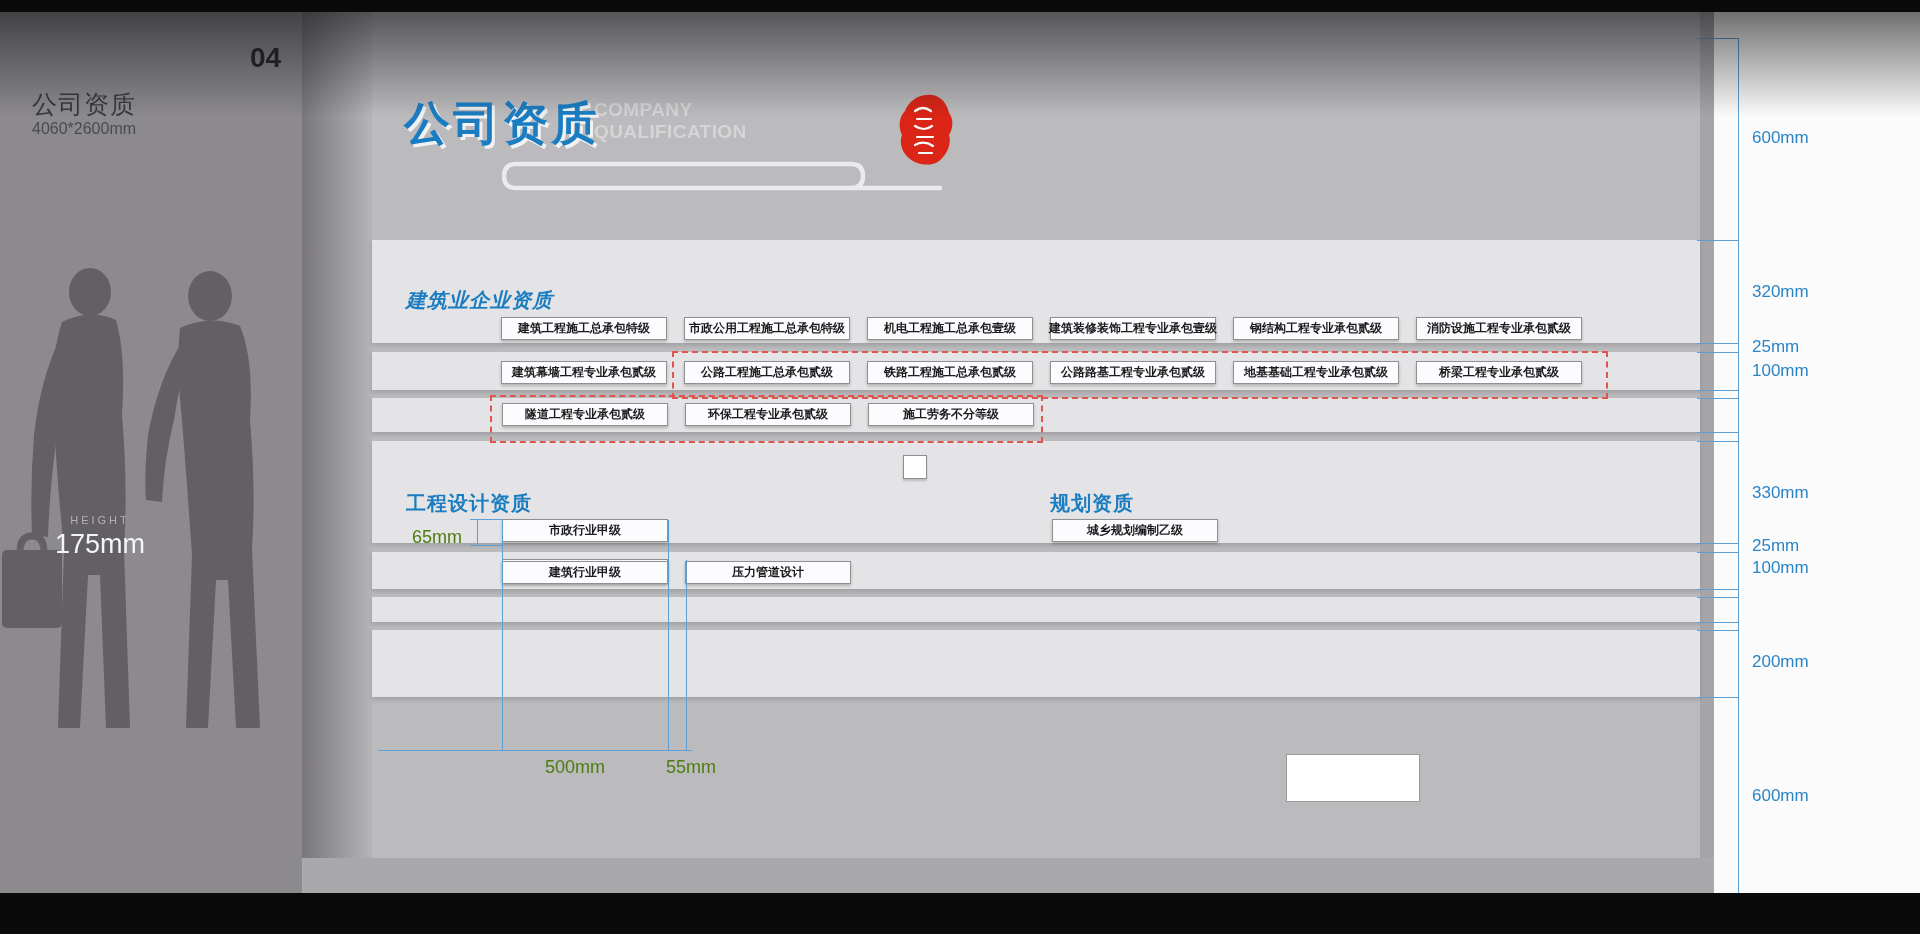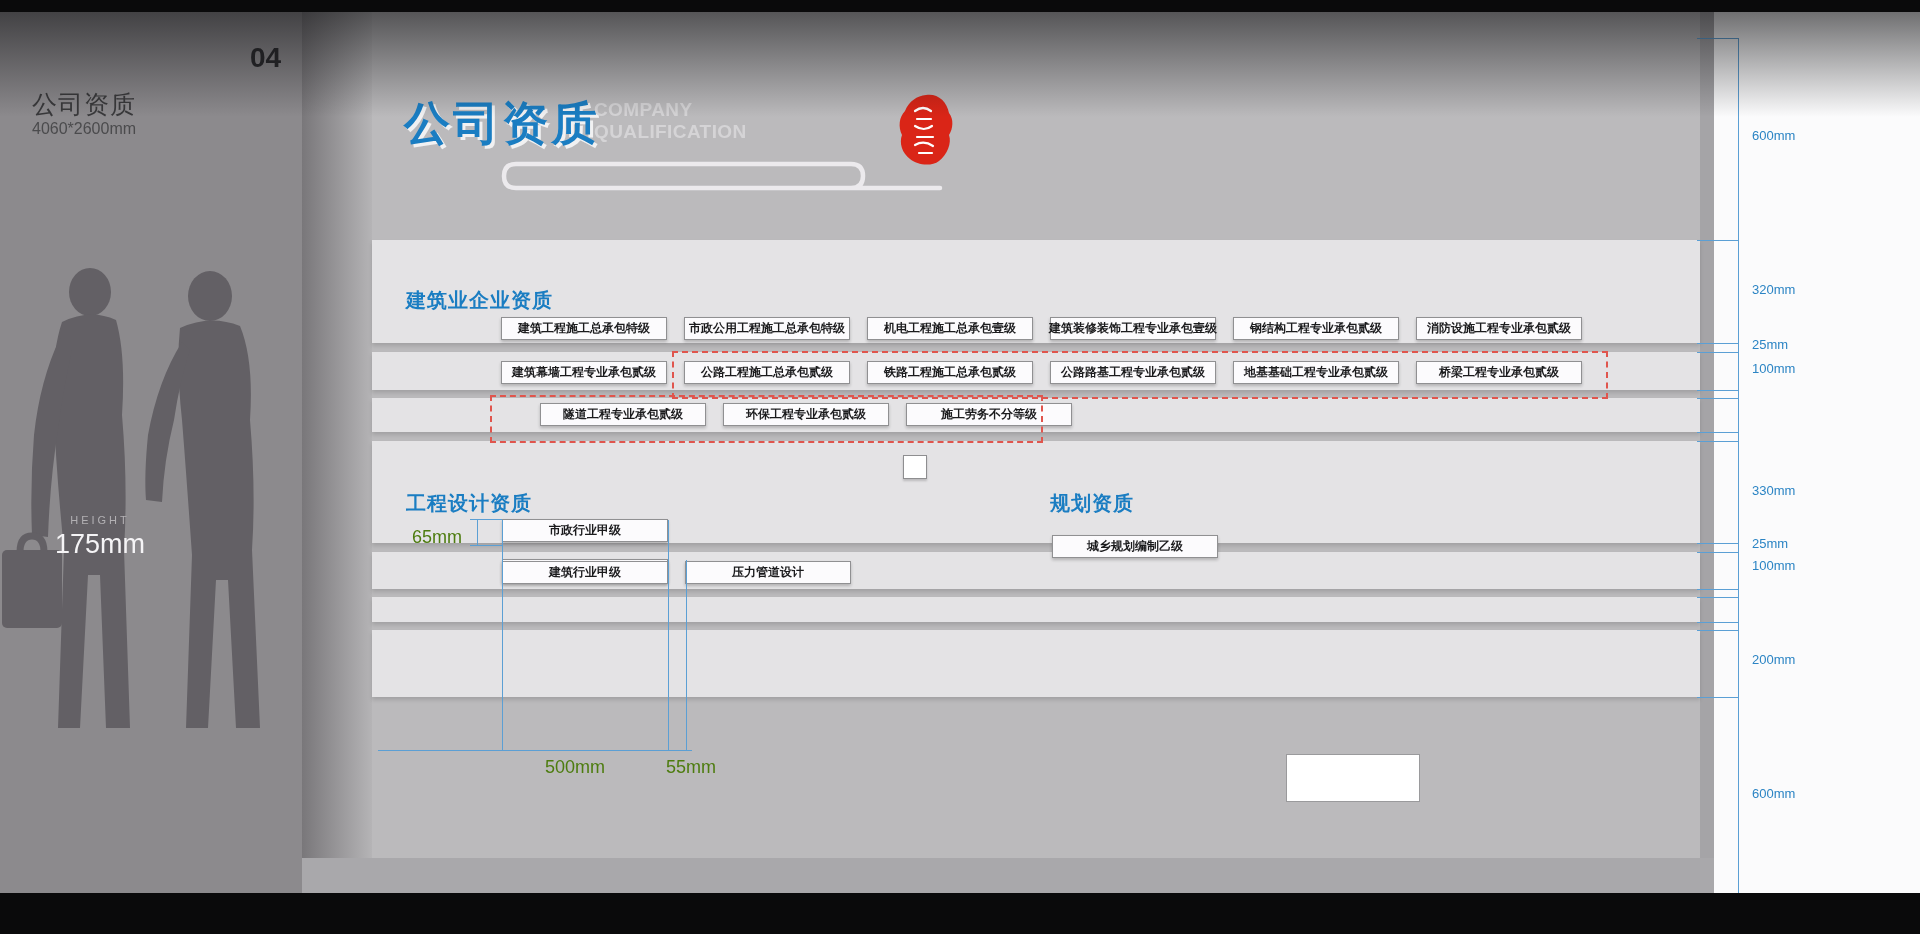--- a/index.html
+++ b/index.html
@@ -38,41 +38,41 @@
   
   .title-cn { position:absolute; left:404px; top:93px; font-size:46px; font-weight:bold; color:#1a7dc2;
               letter-spacing:3px; text-shadow:3px 3px 0 rgba(250,250,252,0.85); }
   .title-en { position:absolute; left:594px; top:99px; font-size:19px; font-weight:bold; color:#d5d4d6;
               line-height:22px; letter-spacing:0.4px; }
   .seal     { position:absolute; left:897px; top:93px; width:58px; height:76px; }
   .deco-line{ position:absolute; left:500px; top:158px; width:450px; height:38px; }
 
   
   .sec-title { position:absolute; font-size:20px; font-weight:bold; color:#1a7dc2; letter-spacing:1px; }
-  #sec-construction{ left:406px; top:287px; } #sec-design{ left:406px; top:490px; } #sec-planning{ left:1050px; top:490px; }
+  #sec-construction{ left:406px; top:287px;font-style:italic; } #sec-design{ left:406px; top:490px; } #sec-planning{ left:1050px; top:490px; }
   .plaque-row { position:absolute; display:flex; gap:17px; }
-  #row1{ left:501px; top:317px;text-align:right; } #row2{ left:501px; top:361px; } #row3{ left:502px; top:403px;margin-left:38px; }
-  #drow1{ left:502px; top:519px;flex-direction:column; } #drow2{ left:502px; top:561px; } #prow1{ left:1052px; top:519px;margin-top:16px; }
+  #row1{ left:501px; top:317px;text-align:right; } #row2{ left:501px; top:361px; } #row3{ left:502px; top:403px; }
+  #drow1{ left:502px; top:519px;flex-direction:column; } #drow2{ left:502px; top:561px; } #prow1{ left:1052px; top:519px; }
   .plaque { width:166px; height:23px; background:#fcfbfd; border:1px solid #909092;
             box-shadow:0 2px 3px rgba(0,0,0,0.22); display:flex; align-items:center; justify-content:center;
             font-size:12px; font-weight:bold; color:#1b1b1d; white-space:nowrap; box-sizing:border-box; }
 
   .dashed-rect { position:absolute; border:2px dashed #e0554d; }
   #dash1{ left:672px; top:351px; width:932px; height:44px; }
   #dash2{ left:490px; top:395px; width:549px; height:44px; }
 
   .white-square { position:absolute; left:903px; top:455px; width:22px; height:22px;
                   background:#ffffff; border:1px solid #8e8e90; box-shadow:0 2px 2px rgba(0,0,0,0.18); }
   .white-box    { position:absolute; left:1286px; top:754px; width:132px; height:46px;
                   background:#ffffff; border:1px solid #9a9a9c; }
 
   
   .mline { position:absolute; background:#5b9fd4; }
   .mlabel { position:absolute; font-size:18px; color:#4d7c0f; white-space:nowrap; }
-  .ruler-label { position:absolute; left:1752px; font-size:13px; color:#2b84c4; }
+  .ruler-label { position:absolute; left:1752px; font-size:17px; color:#2b84c4; }
 </style>
 </head>
 <body>
 
 <div class="stage">
 
   <div class="left-panel"></div>
   <div class="left-transition"></div>
   <div class="wall"></div>
   <div class="wall-edge"></div>

